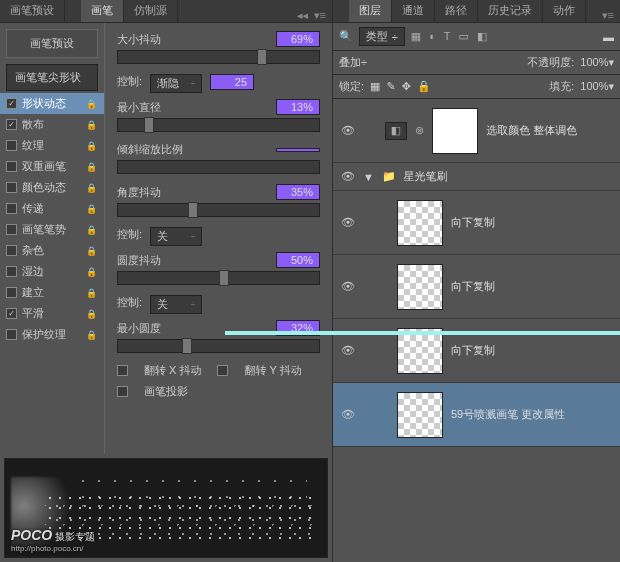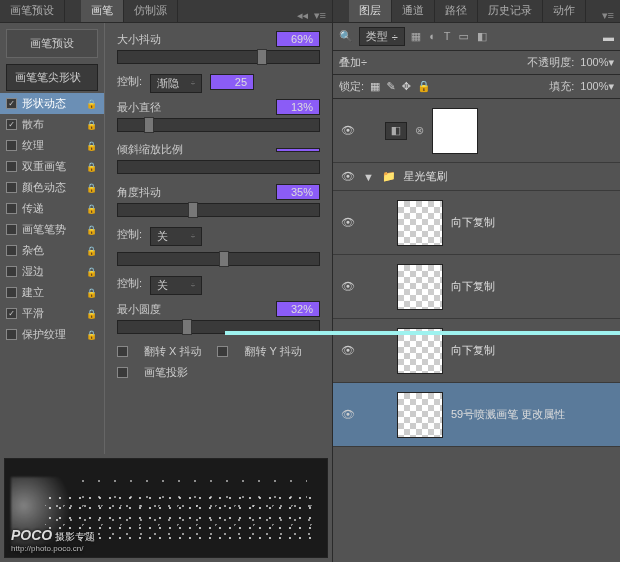--- a/index.html
+++ b/index.html
@@ -176,20 +176,24 @@
           </div>
         <div class="slider">
             <div class="thumb" style="left:35%"></div>
           </div>
       </div>
       <div class="ctrl-row">
         <span>控制:</span>
         <span class="dd">关</span>
       </div>
       <div class="row">
+        <div class="lbl">
+            <span>圆度抖动</span>
+            <span class="num">50%</span>
+          </div>
         <div class="slider">
             <div class="thumb" style="left:50%"></div>
           </div>
       </div>
       <div class="ctrl-row">
         <span>控制:</span>
         <span class="dd">关</span>
       </div>
       <div class="row">
         <div class="lbl">
@@ -263,20 +267,21 @@
     <span style="margin-left:auto">填充:</span>
     <span class="dd2"><span>100%</span><span>▾</span></span>
   </div>
   <div class="layers" id="layer-list">
       <div class="layer">
         <span class="eye">👁</span>
         <span style="width:14px"></span>
         <span class="adj">◧</span>
         <span class="link">⊗</span>
         <div class="thumb-l"></div>
+        <span class="lname">选取颜色 整体调色</span>
       </div>
       <div class="layer" style="min-height: 28px;">
         <span class="eye">👁</span>
         <span class="fold">▼</span>
         <span>📁</span>
         <span class="lname">星光笔刷</span>
       </div>
       <div class="layer">
         <span class="eye">👁</span>
         <span style="width:26px"></span>

